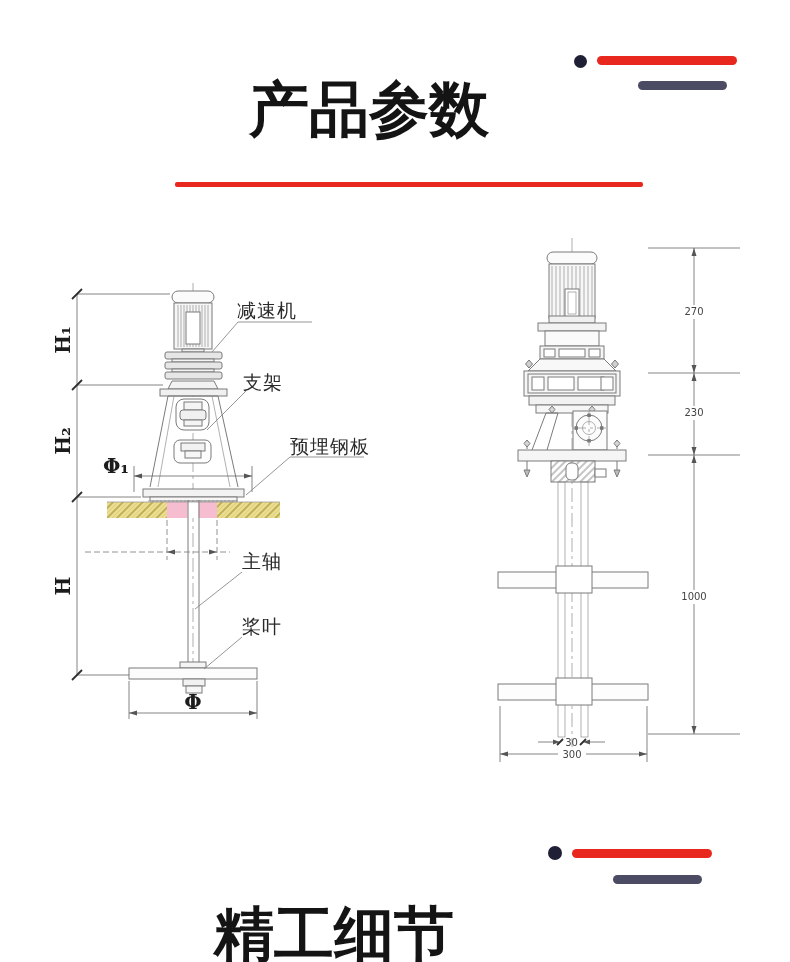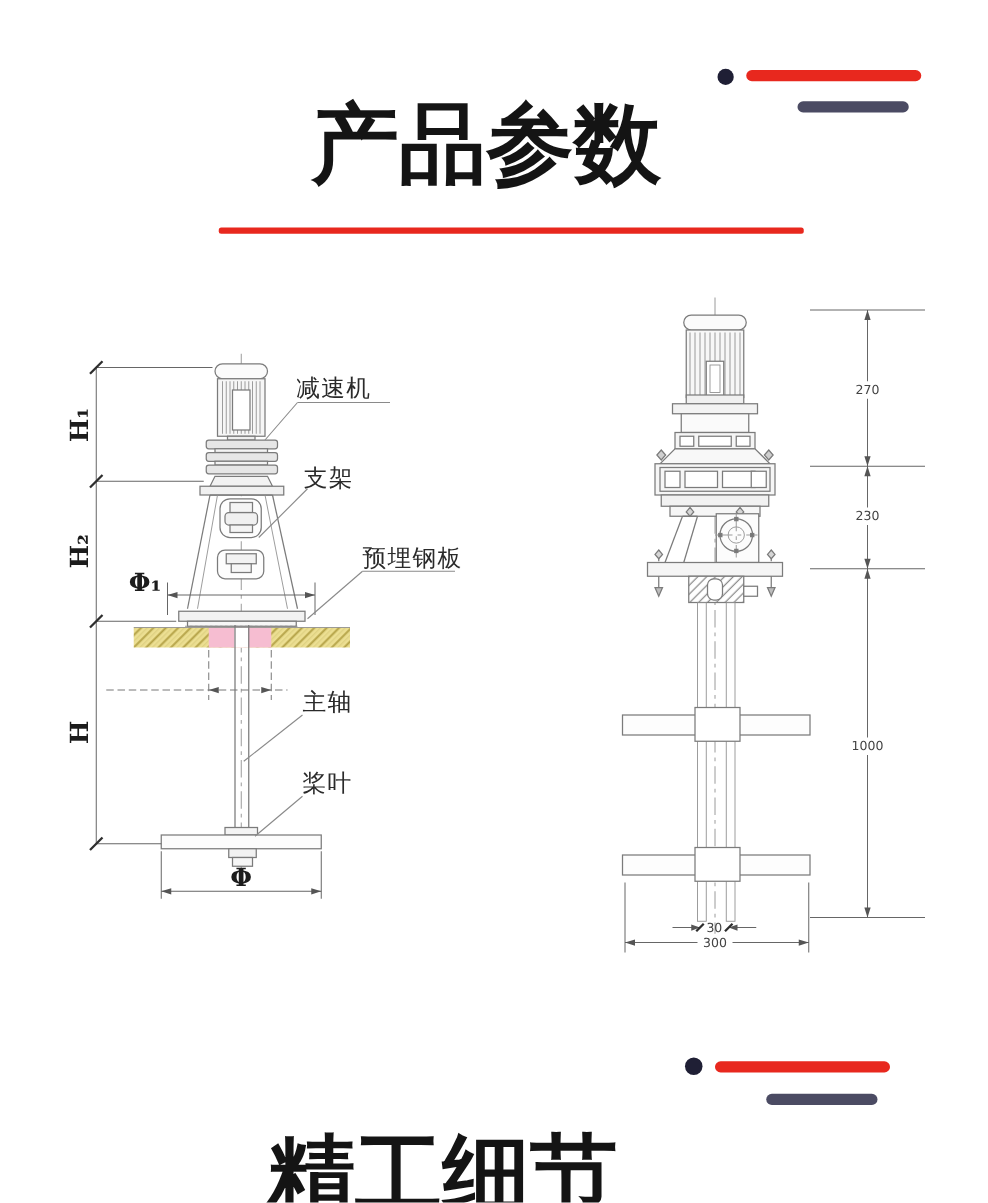--- a/index.html
+++ b/index.html
@@ -2,21 +2,21 @@
 <html><head>
 <meta charset="utf-8">
 <style>
   html,body{margin:0;padding:0;}
   body{
     width:790px;height:962px;position:relative;overflow:hidden;
     background:#ffffff;font-family:"Liberation Sans",sans-serif;
   }
   .abs{position:absolute;}
   .sec-title{
-    font-weight:bold;color:#141414;font-size:70px;line-height:1;
+    font-weight:bold;color:#141414;font-size:60px;line-height:1;
     letter-spacing:0px;white-space:nowrap;
   }
   .title-underline{background:#e8281e;height:5px;border-radius:2px;}
   .deco-dot{width:13px;height:13px;border-radius:50%;background:#1f1f35;}
   .deco-bar-red{height:9px;border-radius:4.5px;background:#e8281e;}
   .deco-bar-navy{height:9px;border-radius:4.5px;background:#4b4b63;}
 
   svg .draw{stroke:#7b7b7b;stroke-width:1;fill:none;}
   svg .thin{stroke:#8f8f8f;stroke-width:0.7;fill:none;}
   svg .cl{stroke:#9a9a9a;stroke-width:0.8;fill:none;stroke-dasharray:14 4 3 4;}

